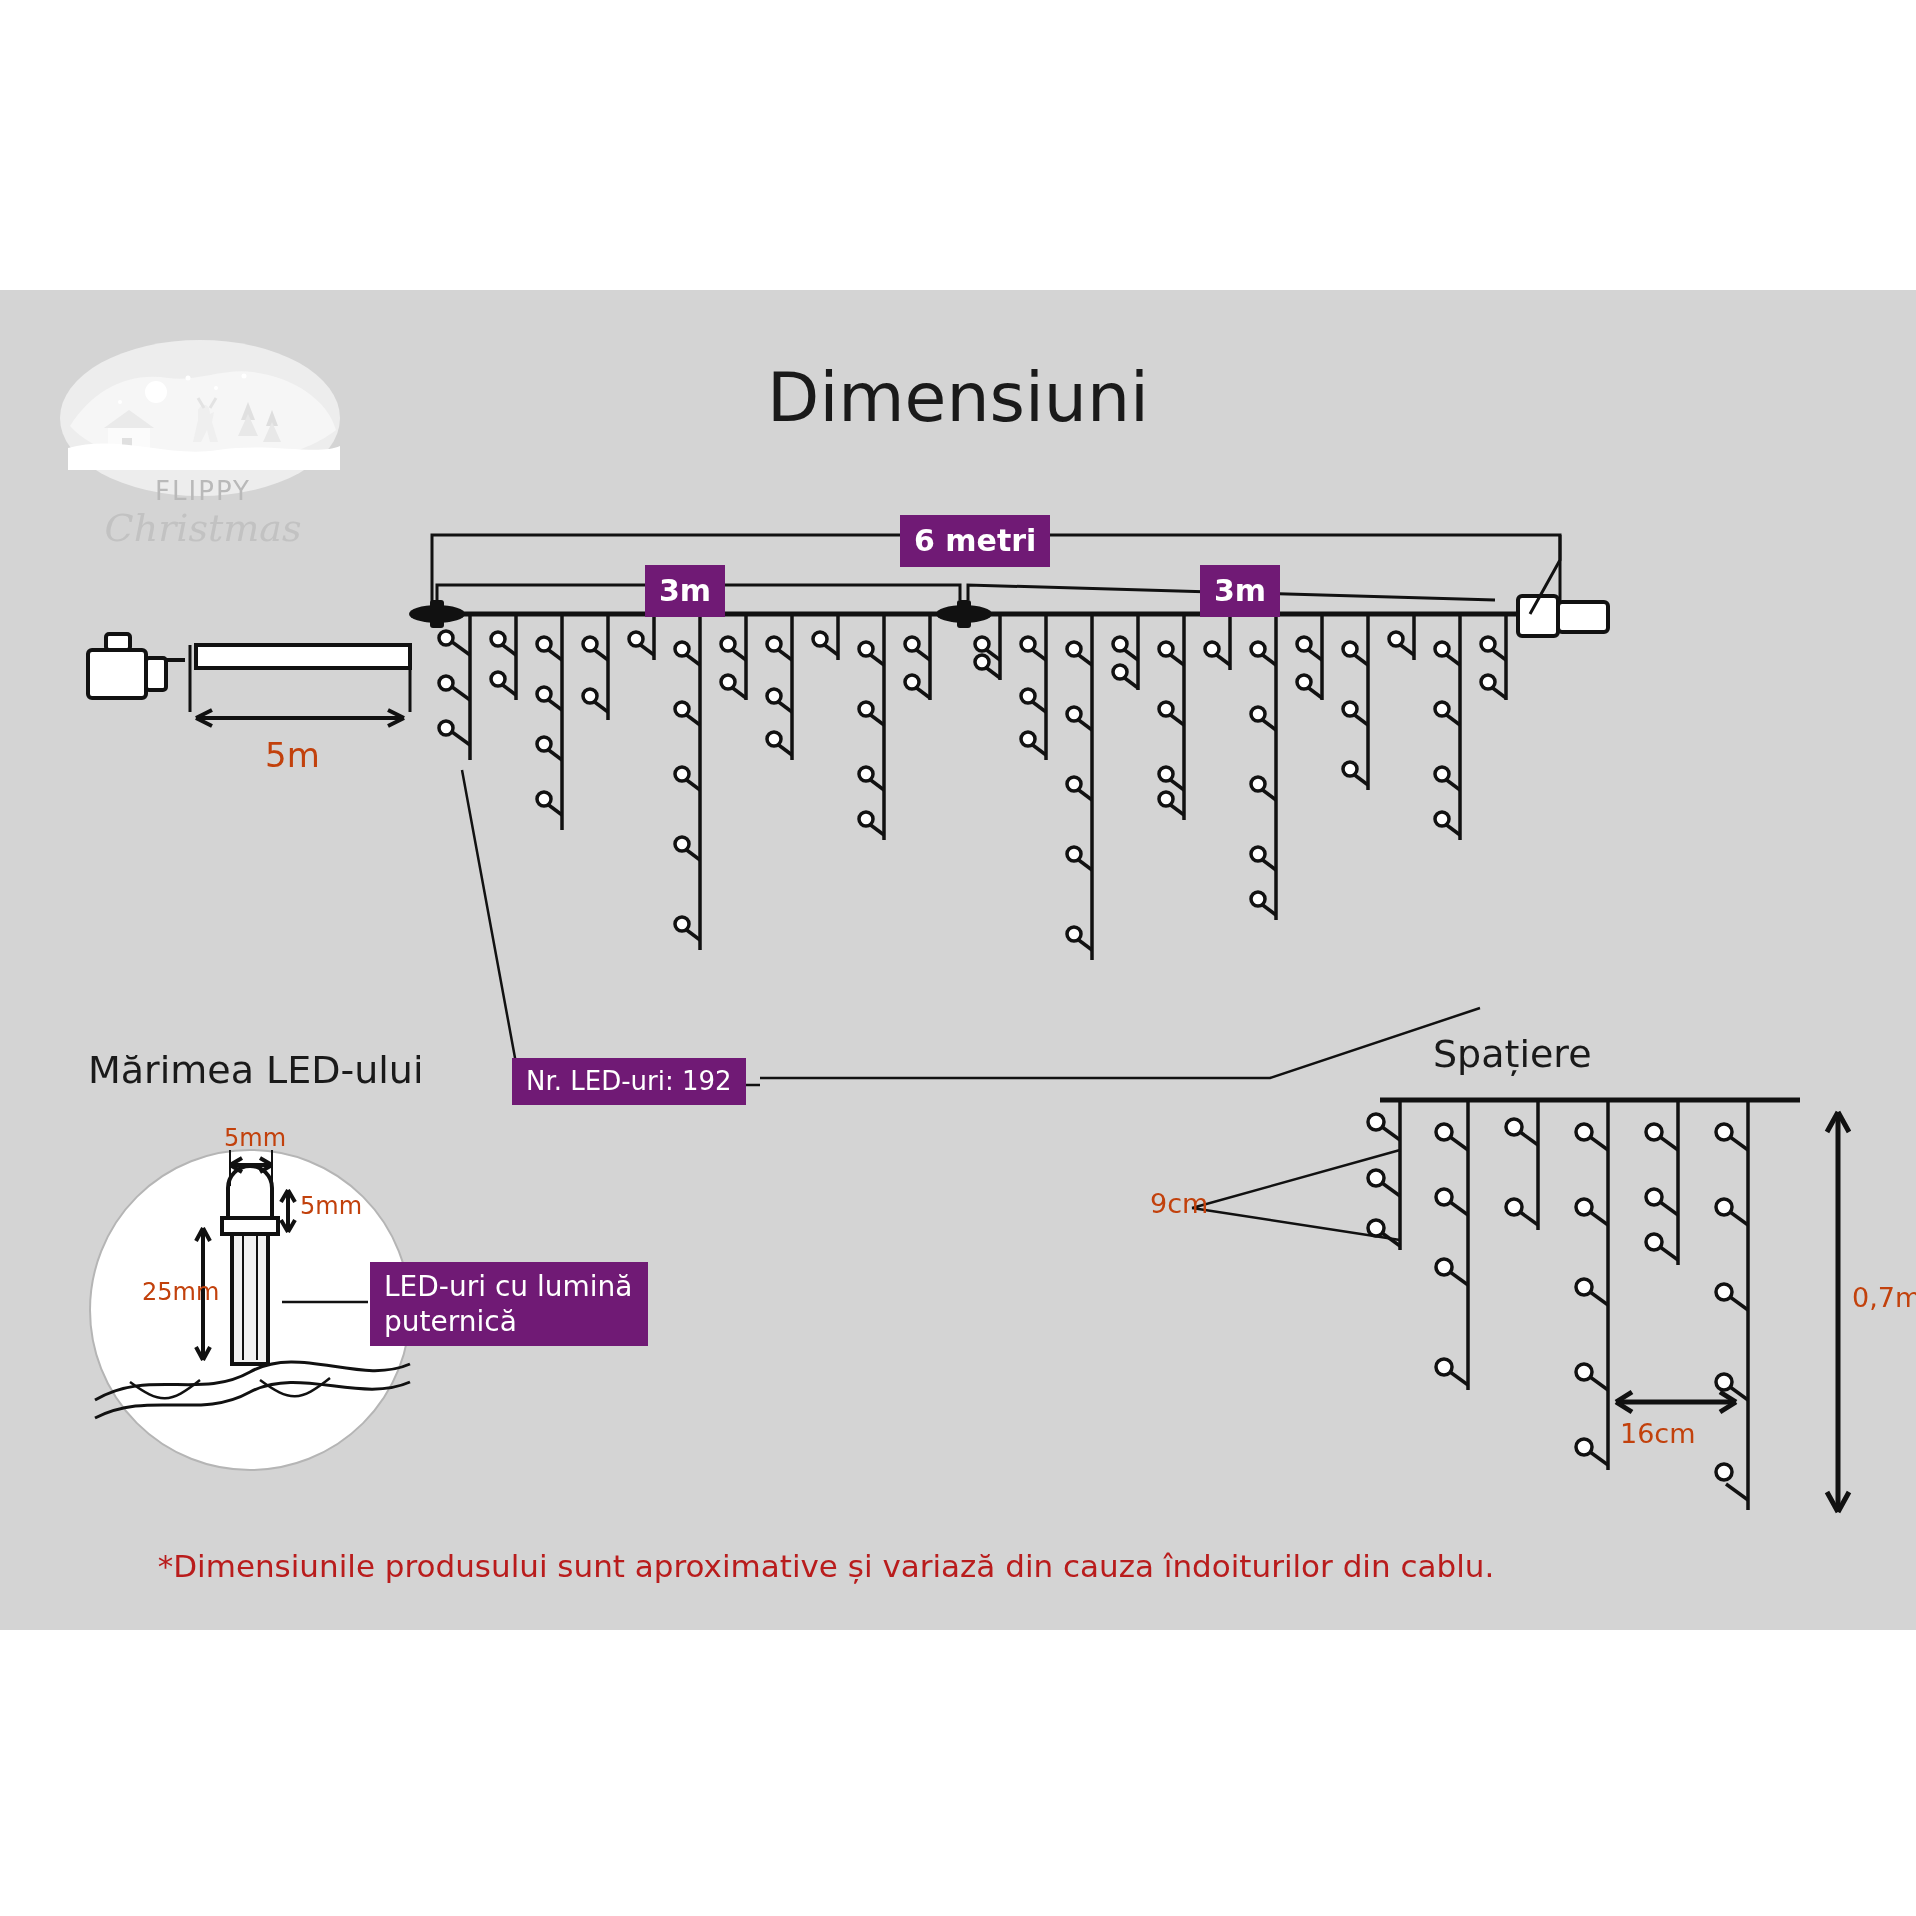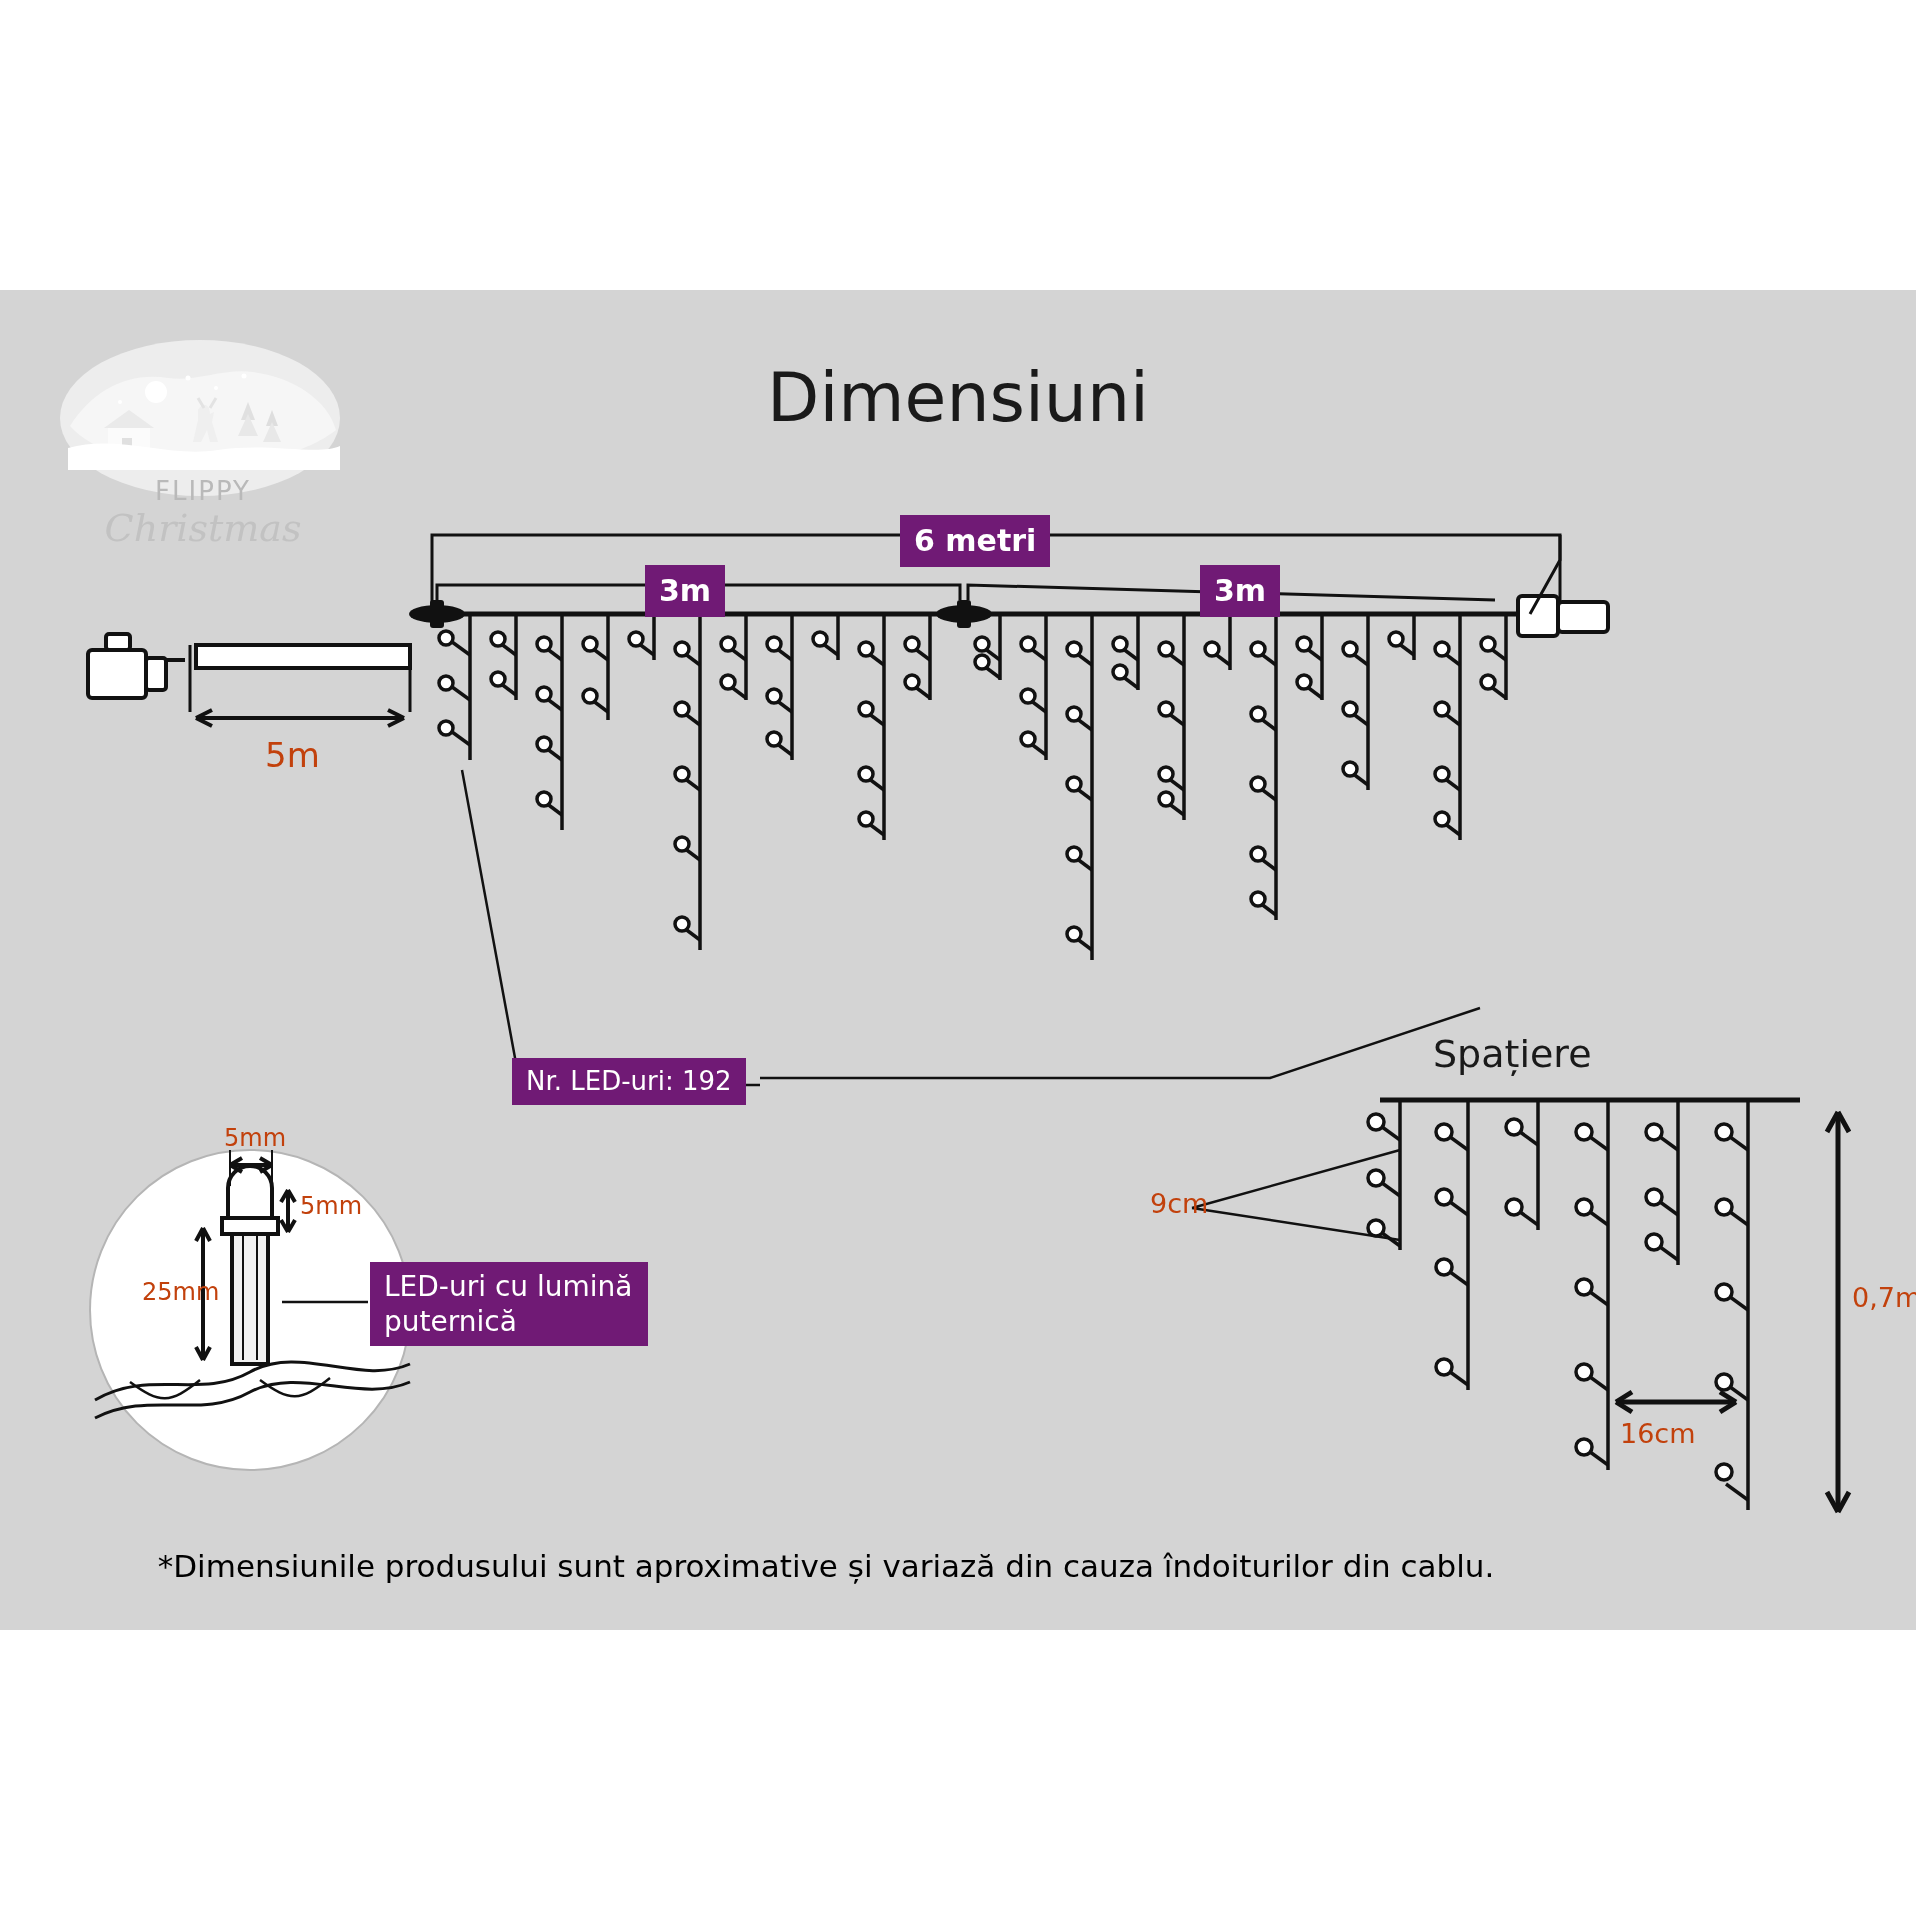--- a/index.html
+++ b/index.html
@@ -62,21 +62,21 @@
     color: #1a1a1a;
     font-size: 38px;
   }
   .footnote {
     position: absolute;
     left: 0;
     top: 1548px;
     width: 1652px;
     text-align: center;
     font-size: 31px;
-    color: #000000;
+    color: #b91c1c;
   }
   svg {
     position: absolute;
     left: 0;
     top: 0;
   }
   .logo {
     position: absolute;
     left: 48px;
     top: 330px;
@@ -486,20 +486,21 @@
       <path d="M1616 1402 l16 -10 M1616 1402 l16 10 M1736 1402 l-16 -10 M1736 1402 l-16 10" stroke-width="5"></path>
     </g>
   </svg>
 
   <div class="tag big" style="left:900px; top:515px;">6 metri</div>
   <div class="tag big" style="left:645px; top:565px;">3m</div>
   <div class="tag big" style="left:1200px; top:565px;">3m</div>
   <div class="tag" style="left:512px; top:1058px;">Nr. LED-uri: 192</div>
   <div class="plainlabel" style="left:265px; top:735px; font-size:34px;">5m</div>
 
+  <div class="heading" style="left:88px; top:1048px;">Mărimea LED-ului</div>
   <div class="plainlabel" style="left:224px; top:1124px; font-size:24px;">5mm</div>
   <div class="plainlabel" style="left:300px; top:1192px; font-size:24px;">5mm</div>
   <div class="plainlabel" style="left:142px; top:1278px; font-size:24px;">25mm</div>
   <div class="tag" style="left:370px; top:1262px; width:278px; font-size:28px;">LED-uri cu lumină
 puternică</div>
 
   <div class="heading" style="left:1433px; top:1032px;">Spațiere</div>
   <div class="plainlabel" style="left:1130px; top:1188px; font-size:27px;margin-left:20px;">9cm</div>
   <div class="plainlabel" style="left:1620px; top:1418px; font-size:27px;">16cm</div>
   <div class="plainlabel" style="left:1852px; top:1282px; font-size:27px;">0,7m</div>

